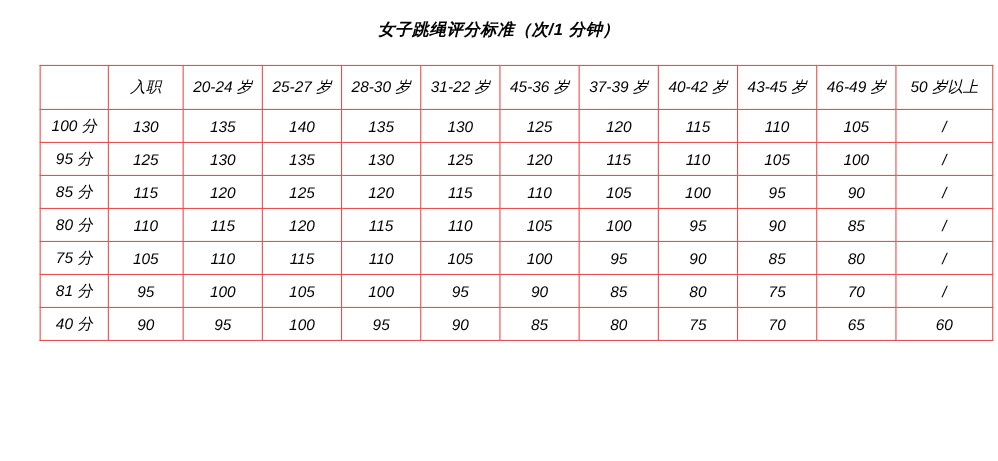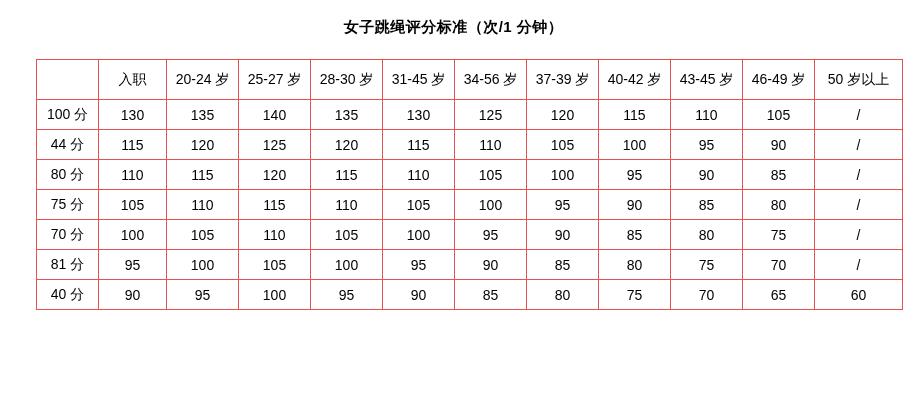--- a/index.html
+++ b/index.html
@@ -12,20 +12,21 @@
     height: 419px;
     font-family: "Liberation Sans", sans-serif;
     color: #000000;
     overflow: hidden;
   }
   .page {
     position: relative;
     width: 907px;
     height: 419px;
     box-sizing: border-box;
+    font-style: italic;
   }
   .doc-title {
     text-align: center;
     font-size: 15px;
     font-weight: bold;
     color: #000000;
     padding-top: 18px;
     letter-spacing: 0.5px;
   }
   .table-wrap {
@@ -85,22 +86,22 @@
         <col class="col-last">
       </colgroup>
       <thead>
         <tr>
           <td class="corner-cell"></td>
 
           <td>入职</td>
           <td>20-24 岁</td>
           <td>25-27 岁</td>
           <td>28-30 岁</td>
-          <td>31-45 岁</td>
-          <td>34-56 岁</td>
+          <td>31-22 岁</td>
+          <td>45-36 岁</td>
           <td>37-39 岁</td>
           <td>40-42 岁</td>
           <td>43-45 岁</td>
           <td>46-49 岁</td>
           <td>50 岁以上</td>
         </tr>
       </thead>
       <tbody>
         <tr>
           <td>100 分</td>
@@ -110,21 +111,35 @@
           <td>135</td>
           <td>130</td>
           <td>125</td>
           <td>120</td>
           <td>115</td>
           <td>110</td>
           <td>105</td>
           <td>/</td>
         </tr>
         <tr>
-          <td>44 分</td>
+          <td>95 分</td>
+          <td>125</td>
+          <td>130</td>
+          <td>135</td>
+          <td>130</td>
+          <td>125</td>
+          <td>120</td>
+          <td>115</td>
+          <td>110</td>
+          <td>105</td>
+          <td>100</td>
+          <td>/</td>
+        </tr>
+        <tr>
+          <td>85 分</td>
           <td>115</td>
           <td>120</td>
           <td>125</td>
           <td>120</td>
           <td>115</td>
           <td>110</td>
           <td>105</td>
           <td>100</td>
           <td>95</td>
           <td>90</td>
@@ -149,34 +164,20 @@
           <td>105</td>
           <td>110</td>
           <td>115</td>
           <td>110</td>
           <td>105</td>
           <td>100</td>
           <td>95</td>
           <td>90</td>
           <td>85</td>
           <td>80</td>
-          <td>/</td>
-        </tr>
-        <tr>
-          <td>70 分</td>
-          <td>100</td>
-          <td>105</td>
-          <td>110</td>
-          <td>105</td>
-          <td>100</td>
-          <td>95</td>
-          <td>90</td>
-          <td>85</td>
-          <td>80</td>
-          <td>75</td>
           <td>/</td>
         </tr>
         <tr>
           <td>81 分</td>
           <td>95</td>
           <td>100</td>
           <td>105</td>
           <td>100</td>
           <td>95</td>
           <td>90</td>

